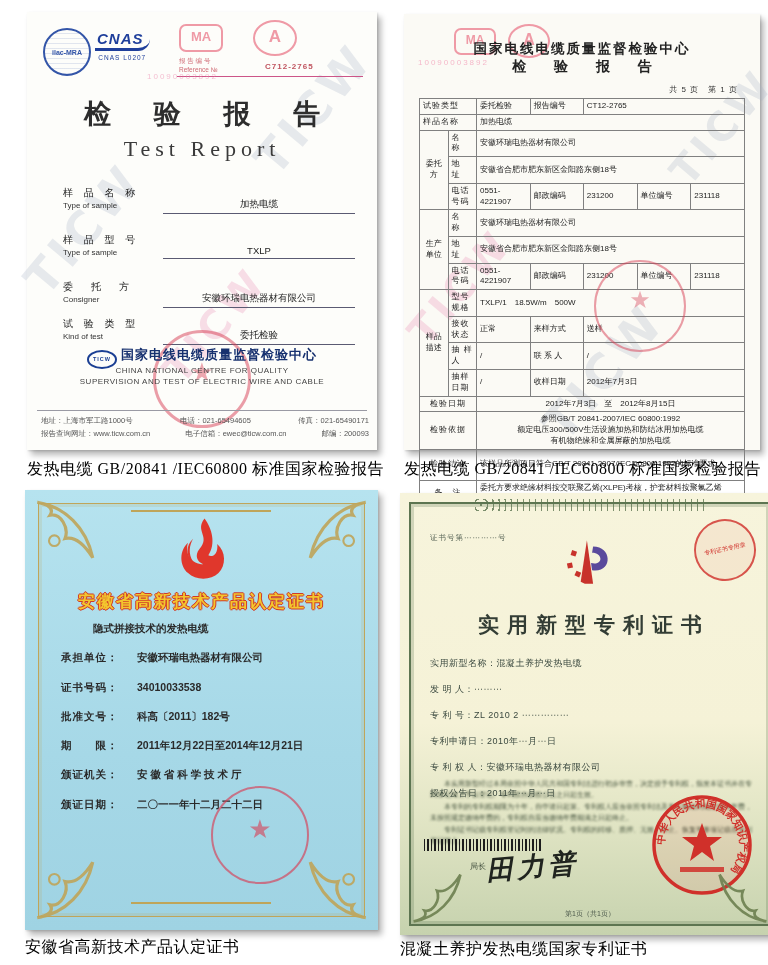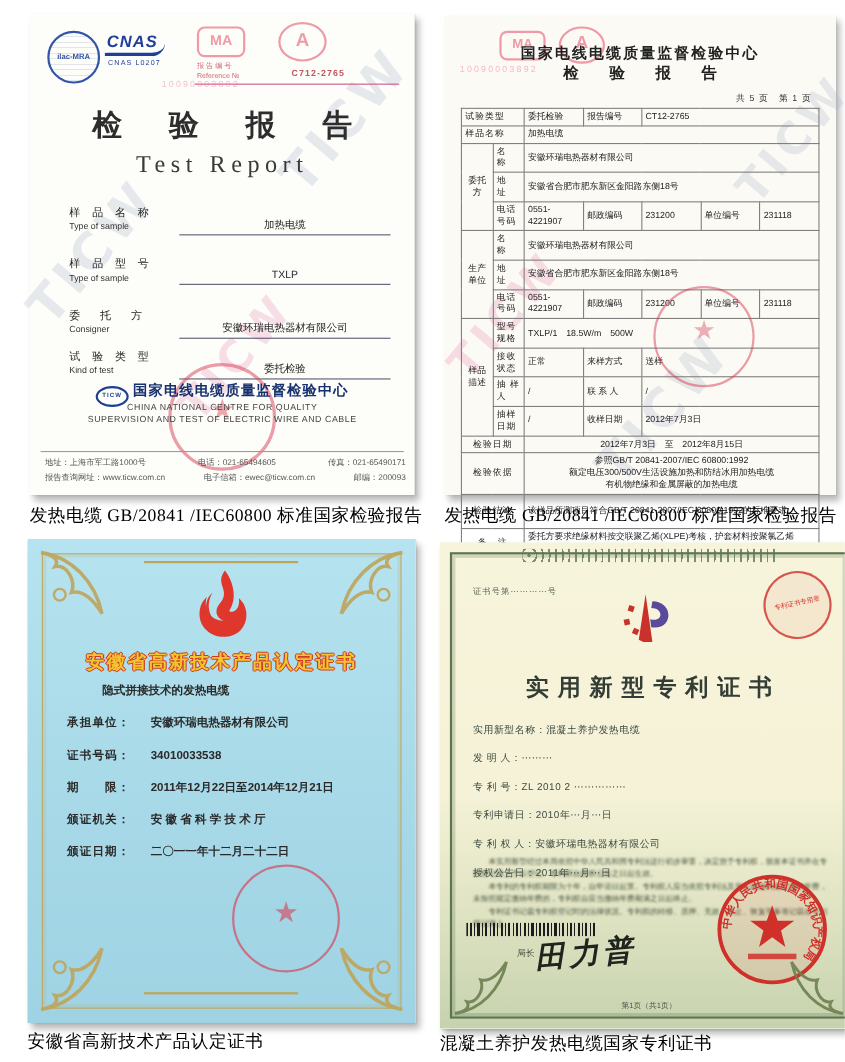--- a/index.html
+++ b/index.html
@@ -393,20 +393,24 @@
     <div class="bcval2">隐式拼接技术的发热电缆</div>
     <div class="bcrow">
       <div class="bclabel">承担单位：</div>
       <div class="bcval">安徽环瑞电热器材有限公司</div>
     </div>
     <div class="bcrow">
       <div class="bclabel">证书号码：</div>
       <div class="bcval">34010033538</div>
     </div>
     <div class="bcrow">
+      <div class="bclabel">批准文号：</div>
+      <div class="bcval">科高〔2011〕182号</div>
+    </div>
+    <div class="bcrow">
       <div class="bclabel">期　　限：</div>
       <div class="bcval">2011年12月22日至2014年12月21日</div>
     </div>
     <div class="bcrow">
       <div class="bclabel">颁证机关：</div>
       <div class="bcval">安 徽 省 科 学 技 术 厅</div>
     </div>
     <div class="bcrow">
       <div class="bclabel">颁证日期：</div>
       <div class="bcval">二〇一一年十二月二十二日</div>

